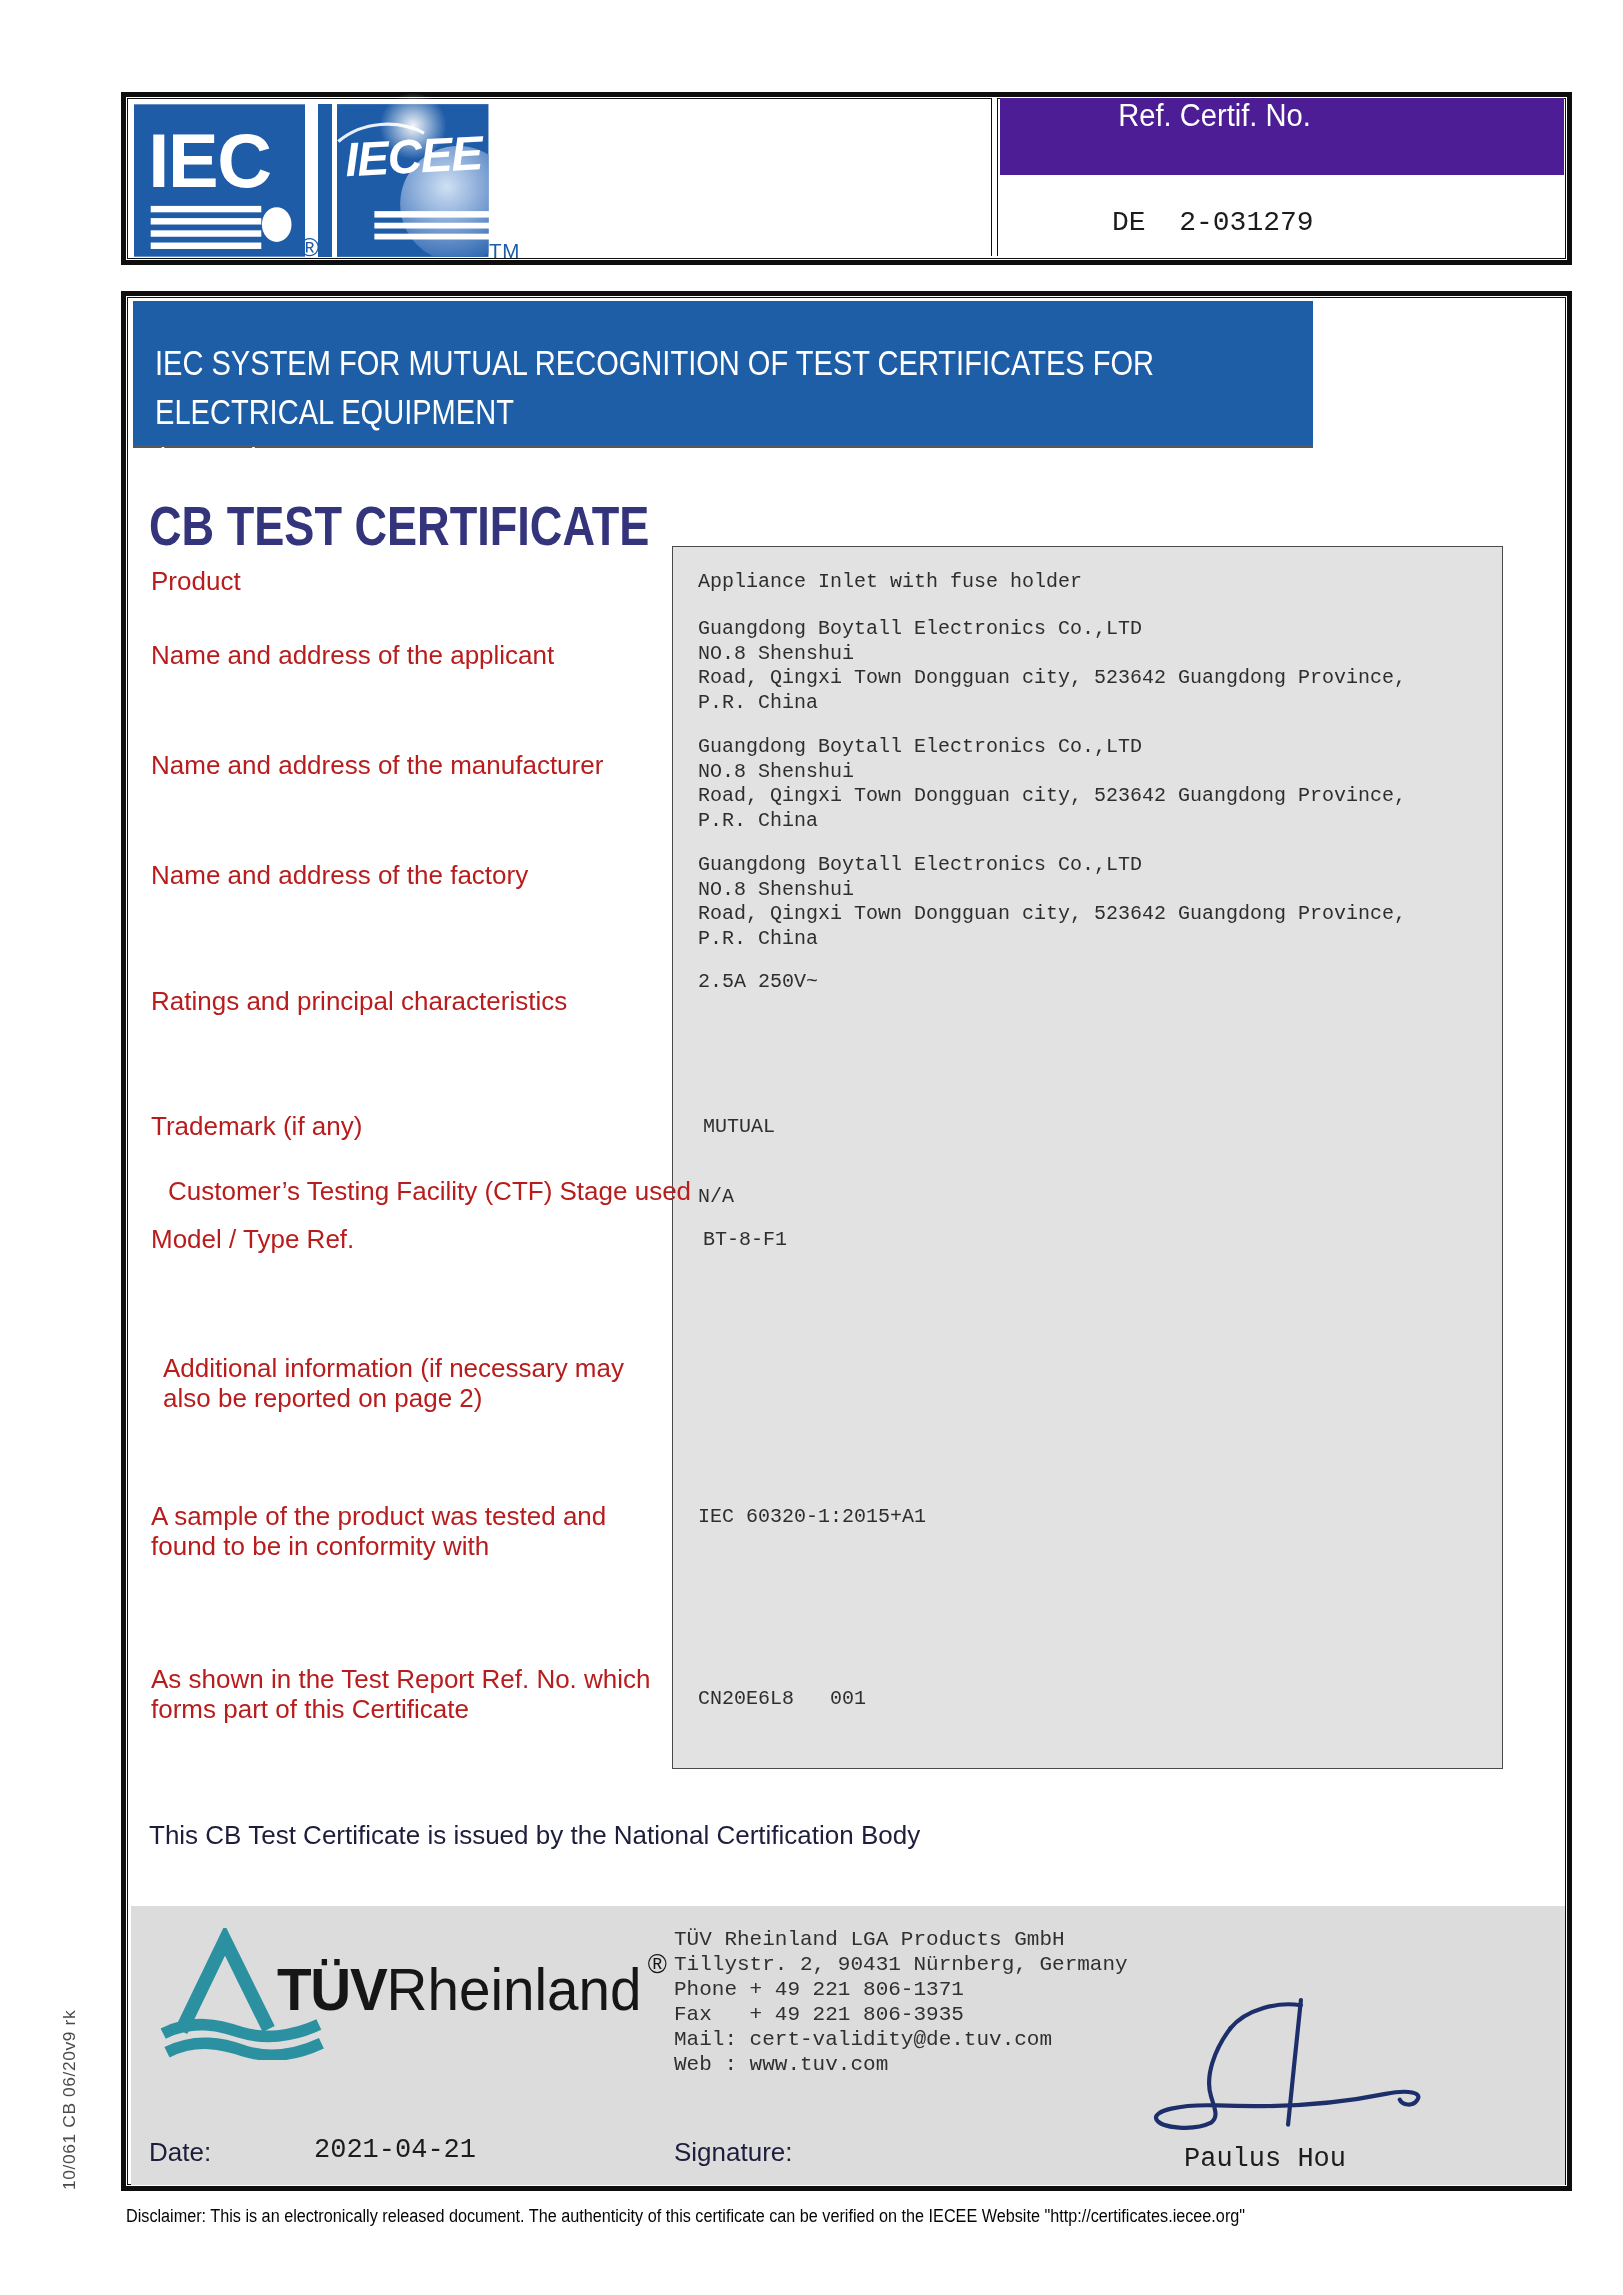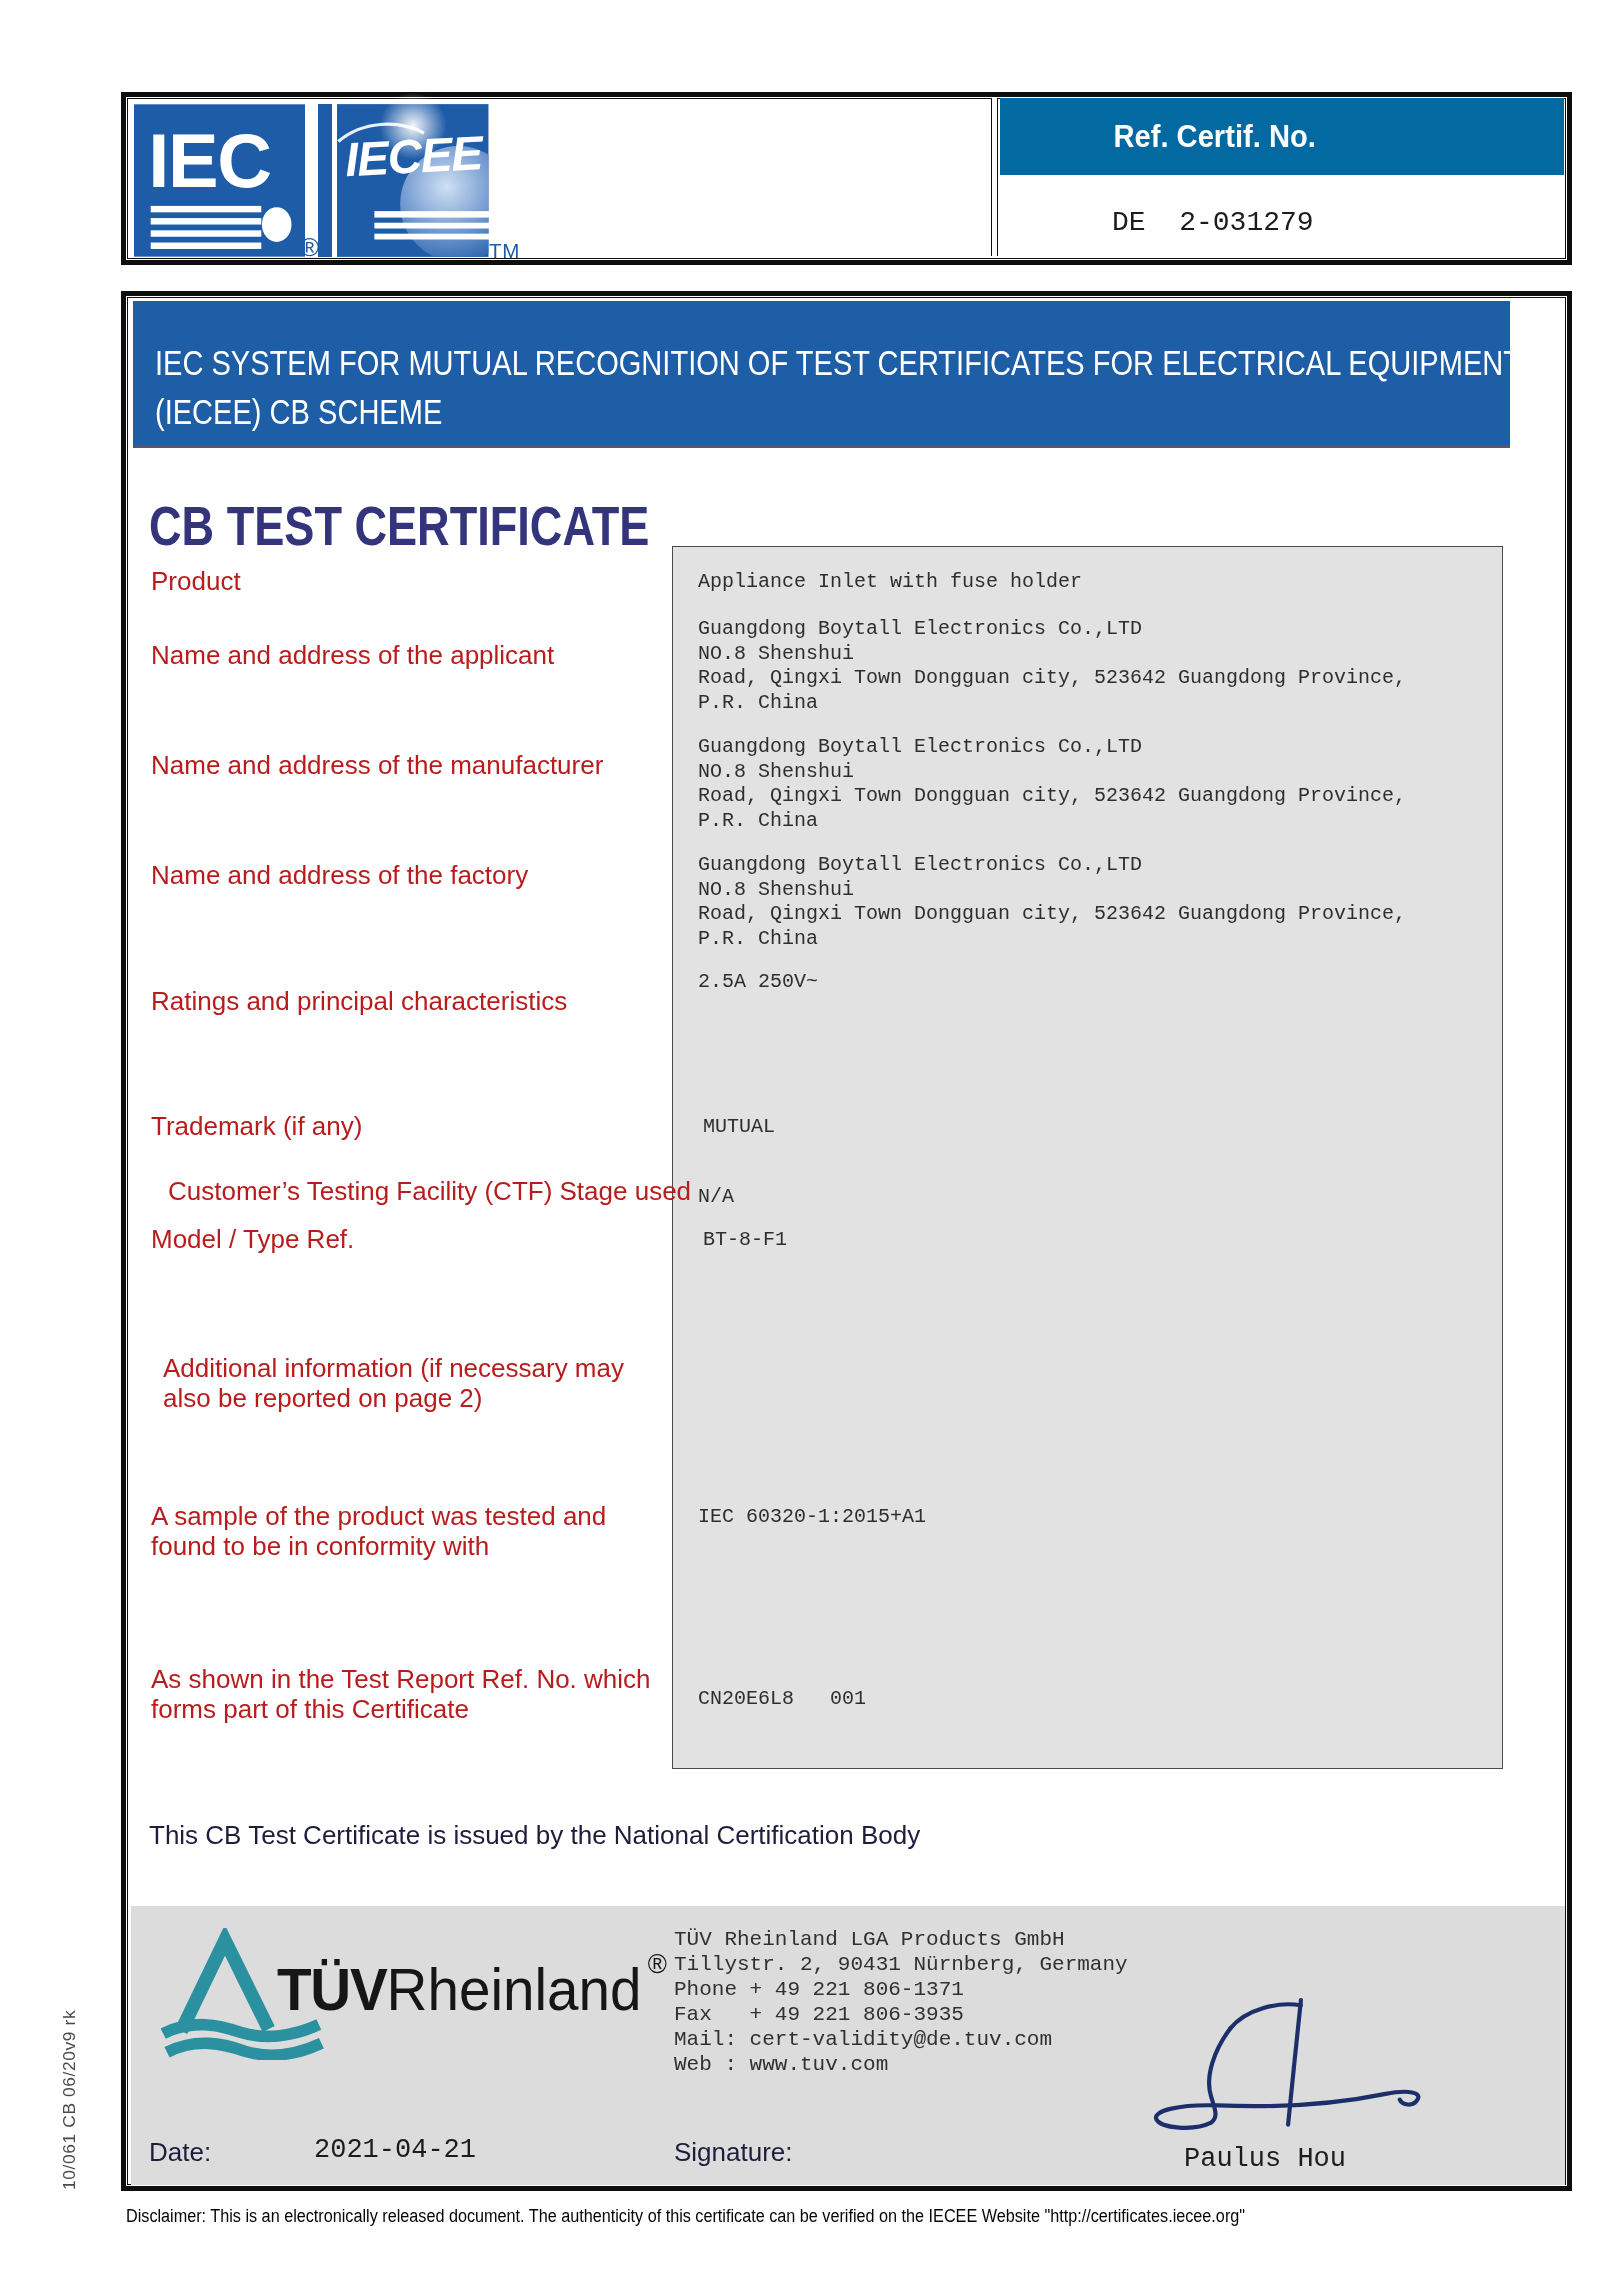--- a/index.html
+++ b/index.html
@@ -9,21 +9,21 @@
   }
   .abs{position:absolute;}
   
   .frame{position:absolute;border:5.8px solid #0e0e0e;background:#fff;}
   .frame .inner-line{position:absolute;left:1.3px;top:1.3px;right:1.3px;bottom:1.3px;border:1.3px solid #0e0e0e;}
   
   .logo-box{position:absolute;background:#1E5CA8;}
   .reg-mark{position:absolute;color:#1E5CA8;font-size:26px;}
   .tm-mark{position:absolute;color:#1E5CA8;font-size:20.6px;letter-spacing:0.6px;}
   .hdr-divider{position:absolute;width:5.1px;border-left:1.9px solid #0e0e0e;border-right:1.9px solid #0e0e0e;background:#fff;}
-  .ref-band{position:absolute;background:#0369a1;color:#fff;display:flex;align-items:center;justify-content:center;font-weight:bold;}
+  .ref-band{position:absolute;background:#4c1d95;color:#fff;display:flex;justify-content:center;}
   .ref-band .t{font-size:31px;transform:scaleX(.94);letter-spacing:0;}
   .mono{font-family:"Liberation Mono", monospace;white-space:pre;color:#2e2e2e;}
   .ref-value{font-size:28px;color:#1c1c1c;}
   
   .banner{position:absolute;background:#1E5EA6;border-bottom:3.2px solid #585858;color:#fff;}
   .banner .txt{position:absolute;left:22px;top:37px;font-size:35px;line-height:49px;
     white-space:pre-line;transform:scaleX(.83);transform-origin:0 0;width:120%;}
   .page-title{position:absolute;color:#34347C;font-weight:bold;font-size:55px;
     transform:scaleX(.82);transform-origin:0 50%;white-space:nowrap;}
   .flabel{position:absolute;font-size:26px;line-height:30px;color:#b91c1c;white-space:pre-line;}
@@ -92,21 +92,21 @@
 <div class="hdr-divider" style="left:991px;top:98px;height:158px;"></div>
 <div class="ref-band" style="left:1000px;top:98px;width:564px;height:77px;padding-right:135px;box-sizing:border-box;">
   <span class="t">Ref. Certif. No.</span>
 </div>
 <div class="mono ref-value abs" style="left:1112px;top:207px;">DE  2-031279</div>
 
 <div class="frame" style="left:121px;top:291px;width:1441px;height:1890px;">
   <div class="inner-line"></div>
 </div>
 
-<div class="banner" style="left:133px;top:301px;width:1377px;height:144px;">
+<div class="banner" style="left:133px;top:301px;width:1180px;height:144px;">
   <div class="txt">IEC SYSTEM FOR MUTUAL RECOGNITION OF TEST CERTIFICATES FOR ELECTRICAL EQUIPMENT
 (IECEE) CB SCHEME</div>
 </div>
 
 <div class="page-title" style="left:149px;top:494px;">CB TEST CERTIFICATE</div>
 
 <div class="values-box" style="left:672px;top:546px;width:829px;height:1221px;"></div>
 
 <div class="flabel" style="left:151px;top:566px;">Product</div>
 <div class="flabel" style="left:151px;top:640px;">Name and address of the applicant</div>

